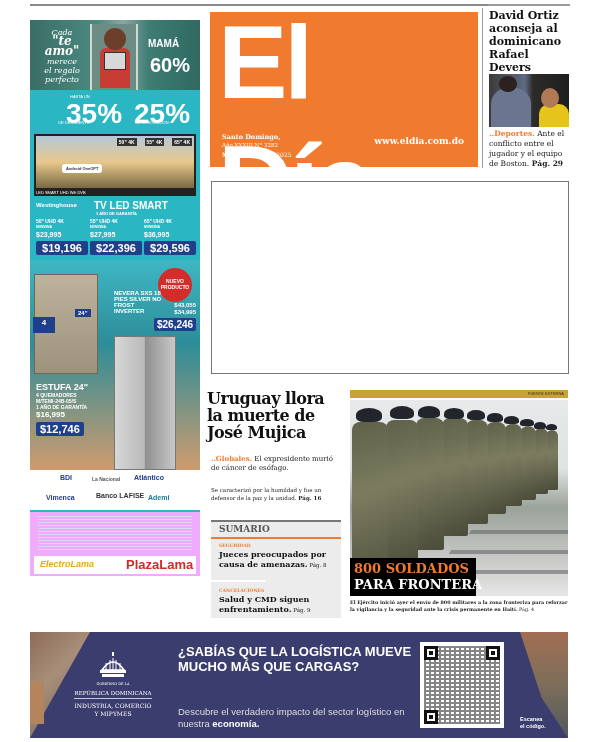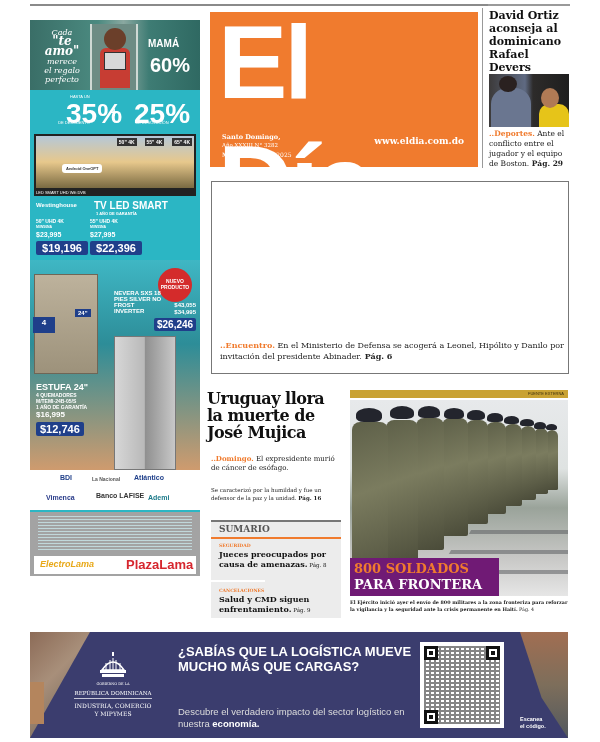--- a/index.html
+++ b/index.html
@@ -53,21 +53,21 @@
   .nevera-price { position: absolute; left: 124px; top: 42px; color: #fff; font-size: 6px; font-weight: bold; text-align: right; width: 42px; line-height: 7px; }
   .nevera-now { position: absolute; left: 124px; top: 58px; background: #1f3f8a; color: #fff; font-size: 10px; font-weight: bold; padding: 1px 3px; border-radius: 2px; }
   .estufa { position: absolute; left: 6px; top: 122px; color: #fff; font-weight: bold; }
   .estufa .t { font-size: 9px; line-height: 10px; }
   .estufa .s { font-size: 5px; line-height: 6px; }
   .estufa .was { font-size: 8px; margin-top: 0; }
   .estufa .now { margin-top: 3px; background: #1f3f8a; font-size: 11px; padding: 1px 4px; border-radius: 2px; display: inline-block; }
 
   .banks { position: absolute; left: 0; top: 450px; width: 170px; height: 40px; background: #fff; font-weight: bold; }
   .banks span { position: absolute; font-size: 7px; }
-  .fine { position: absolute; left: 0; top: 492px; width: 170px; height: 70px; background: #a3a3a3; }
+  .fine { position: absolute; left: 0; top: 492px; width: 170px; height: 70px; background: #f0abfc; }
   .fine .lines { position: absolute; left: 8px; top: 4px; width: 154px; height: 36px; background: repeating-linear-gradient(180deg,#cdeef2 0 1px,transparent 1px 3px); opacity: .7; }
   .fine .logos { position: absolute; left: 4px; top: 44px; width: 162px; height: 18px; background: #fff; }
   .fine .el { position: absolute; left: 6px; top: 3px; font-size: 9px; font-weight: bold; font-style: italic; color: #e8a817; }
   .fine .pl { position: absolute; left: 92px; top: 1px; font-size: 13px; font-weight: bold; color: #d6262e; }
 
   
   .masthead { position: absolute; left: 210px; top: 12px; width: 268px; height: 155px; background: #f07b2e; color: #fff; padding-left: 35px; }
   .masthead .logo { position: absolute; left: 8px; top: -10px; font-family: "Liberation Sans", sans-serif; font-weight: bold; font-size: 104px; letter-spacing: -3px; line-height: 120px; }
   .masthead .city { position: absolute; left: 12px; top: 121px; font-size: 6.5px; font-weight: bold; }
   .masthead .year { position: absolute; left: 12px; top: 130px; font-size: 5.5px; }
@@ -109,21 +109,21 @@
   .sum .it small { font-weight: normal; font-size: 5.5px; }
   .sum .divider { position: absolute; left: 0; top: 60px; width: 54px; height: 2px; background: #fff; }
 
   
   .photo-bar { position: absolute; left: 350px; top: 390px; width: 218px; height: 8px; background: #c9a233; }
   .photo-bar span { position: absolute; right: 4px; top: 1px; font-size: 4px; color: #3d2f0c; font-family: "Liberation Sans", sans-serif; }
   .photo { position: absolute; left: 350px; top: 400px; width: 218px; height: 196px; background: linear-gradient(180deg,#e7e9eb 0%,#dfe3e2 35%,#9aa39a 55%,#c7c7c5 80%,#e6e6e6 100%); overflow: hidden; }
   .soldier { position: absolute; background: linear-gradient(160deg,#5e6049 0%,#7b7c5f 40%,#4a4b39 100%); border-radius: 8px 8px 2px 2px; }
   .beret { position: absolute; background: #23252d; border-radius: 50% 50% 30% 30%; }
   .shadow { position: absolute; height: 4px; background: #5c5e63; opacity: .55; transform: skewX(-30deg); }
-  .photo-caption-box { position: absolute; left: 350px; top: 558px; width: 149px; height: 38px; background: #701a75; }
+  .photo-caption-box { position: absolute; left: 350px; top: 558px; width: 126px; height: 38px; background: #000000; }
   .photo-caption-box .l1 { position: absolute; left: 4px; top: 3px; color: #f07b2e; font-size: 13px; font-weight: bold; line-height: 15px; white-space: nowrap; }
   .photo-caption-box .l2 { position: absolute; left: 4px; top: 19px; color: #fff; font-size: 13px; font-weight: bold; line-height: 15px; white-space: nowrap; }
   .photo-desc { position: absolute; left: 350px; top: 599px; width: 220px; font-size: 4.8px; line-height: 7px; font-weight: bold; color: #222; }
 
   
   .ad-bottom { position: absolute; left: 30px; top: 632px; width: 538px; height: 106px; background: #3b3d6e; overflow: hidden; font-family: "Liberation Sans", sans-serif; }
   .ad-bottom .photo-l { position: absolute; left: 0; top: 0; width: 60px; height: 106px; background: linear-gradient(135deg,#8c6b57 0%,#a88f7a 40%,#61584d 100%); clip-path: polygon(0 0,100% 0,0 100%); }
   .ad-bottom .photo-l2 { position: absolute; left: 0; top: 50px; width: 14px; height: 42px; background: #b4855d; }
   .ad-bottom .photo-r { position: absolute; right: 0; top: 0; width: 48px; height: 106px; background: linear-gradient(180deg,#a16e52 0%,#7d6e5b 50%,#52585e 100%); clip-path: polygon(0 0,100% 0,100% 100%,100% 100%); }
   .ad-bottom .photo-r { clip-path: polygon(0 0,100% 0,100% 100%,45% 62%); }
@@ -191,20 +191,25 @@
     <div class="ad-col c-a">
       <div class="model"><span>50" UHD 4K</span><small>M/W50NA</small></div>
       <div class="was">$23,995</div>
       <div class="now">$19,196</div>
     </div>
     <div class="ad-col c-b">
       <div class="model"><span>55" UHD 4K</span><small>M/W55NA</small></div>
       <div class="was">$27,995</div>
       <div class="now">$22,396</div>
     </div>
+    <div class="ad-col c-c">
+      <div class="model"><span>65" UHD 4K</span><small>M/W65NA</small></div>
+      <div class="was">$36,995</div>
+      <div class="now">$29,596</div>
+    </div>
   </div>
 
   <div class="ad-appl">
     <div class="stove">
       <div class="badge4">4</div>
       <div class="badge24">24"</div>
     </div>
     <div class="nuevo">NUEVO PRODUCTO</div>
     <div class="nevera">NEVERA SXS 18 PIES SILVER NO FROST INVERTER</div>
     <div class="nevera-price">
@@ -255,28 +260,25 @@
   <div class="p1"></div>
   <div class="h1"></div>
   <div class="p2"></div>
   <div class="h2"></div>
 </div>
 <div class="tease-text">
   <span class="kicker">..Deportes.</span><span> Ante el conflicto entre el jugador y el equipo de Boston.</span><b> Pág. 29</b>
 </div>
 
 <div class="main-box">
-  <div class="main-sub">
-    <span class="kicker">..Encuentro.</span><span> En el Ministerio de Defensa se acogerá a Leonel, Hipólito y Danilo por invitación del presidente Abinader.</span><b> Pág. 6</b>
-  </div>
 </div>
 
 <div class="uru-title">Uruguay llora la muerte de José Mujica</div>
 <div class="uru-sub">
-  <span class="kicker">..Domingo.</span><span> El expresidente murió de cáncer de esófago.</span>
+  <span class="kicker">..Globales.</span><span> El expresidente murió de cáncer de esófago.</span>
 </div>
 <div class="uru-desc">
   <span>Se caracterizó por la humildad y fue un defensor de la paz y la unidad.</span><b> Pág. 16</b>
 </div>
 
 <div class="sum">
   <div class="hdr-rule"></div>
   <div class="hdr">SUMARIO</div>
   <div class="hdr-rule2"></div>
   <div class="sec" style="top:23px;">SEGURIDAD</div>

